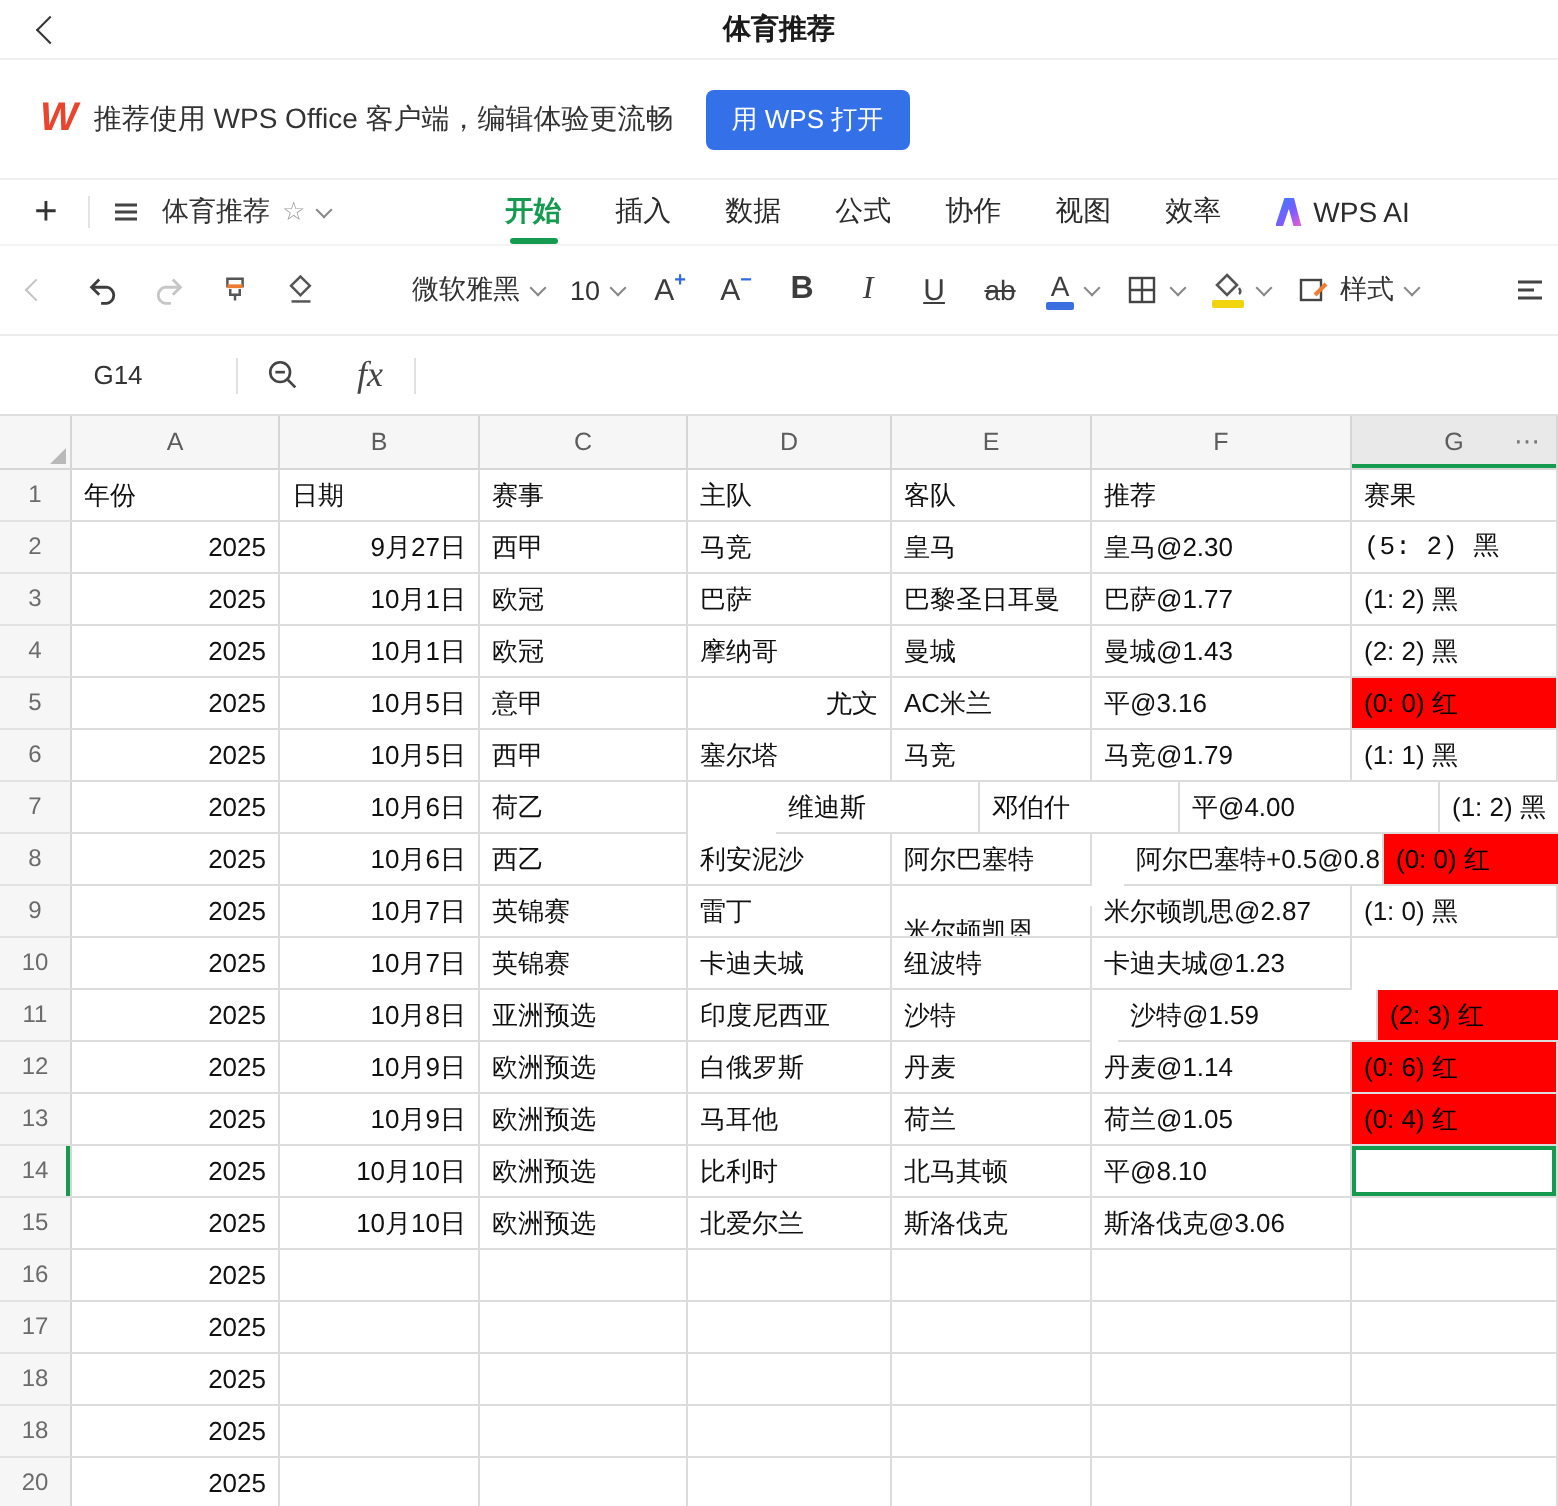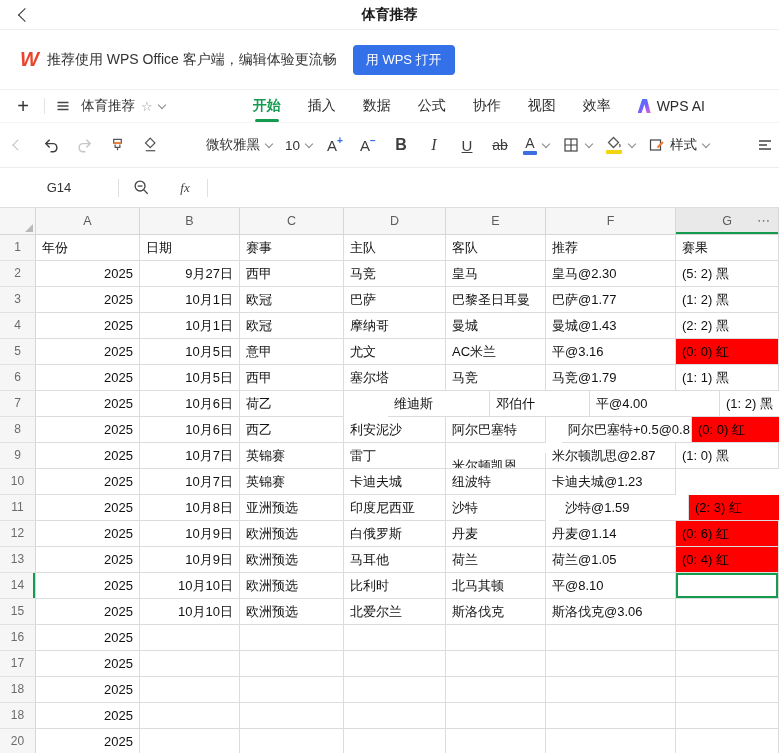--- a/index.html
+++ b/index.html
@@ -49,21 +49,21 @@
   .fcolor b { font-size:14px; font-weight:normal; }
   .fcolor .bar { width:14px; height:4px; background:#3b6fe0; border-radius:1px; margin-top:1px; }
   .fillic { display:flex; flex-direction:column; align-items:center; }
   .style-label { font-size:13.5px; color:#333; margin-left:4px; white-space:nowrap; }
 
   
   .fbar { height:40px; display:flex; align-items:center; border-bottom:1px solid #dedede; }
   .namebox { width:118px; text-align:center; font-size:13px; color:#333; }
   .fdiv { width:1px; height:18px; background:#e0e0e0; }
   .fbi { width:44px; display:flex; justify-content:center; align-items:center; cursor:pointer; }
-  .fx { font-style:italic; font-family:"Liberation Serif","DejaVu Serif",serif; font-size:13px; color:#444; }
+  .fx { font-style:italic; font-family:"Liberation Serif","DejaVu Serif",serif; font-size:18px; color:#444; }
   .fcontent { flex:1; height:100%; }
 
   
   .grid { position:relative; width:779px; }
   .g-row { display:flex; height:26px; }
   .g-chrow { height:27px; }
   .cell { flex:none; border-right:1px solid #dcdcdc; border-bottom:1px solid #dcdcdc; font-size:13px; line-height:25px; padding:0 6px; white-space:nowrap; overflow:hidden; background:#fff; color:#111; }
   .rowhdr { width:36px; background:#f6f6f7; color:#6b6b6b; text-align:center; font-size:12px; padding:0; border-right:1px solid #d6d6d6; border-bottom:1px solid #e2e2e2; position:relative; }
   .colhdr { background:#f6f6f7; color:#5d5d5d; text-align:center; font-size:12.5px; line-height:26px; border-right:1px solid #d6d6d6; border-bottom:1px solid #d6d6d6; position:relative; }
   .corner { background:#f6f6f7; position:relative; border-right:1px solid #d6d6d6; border-bottom:1px solid #d6d6d6; }
@@ -249,21 +249,21 @@
         <div class="cell" style="width: 103px;">赛果</div>
       </div>
       <div class="g-row">
         <div class="cell rowhdr" style="width: 36px;">2</div>
         <div class="cell ar" style="width: 104px;">2025</div>
         <div class="cell ar" style="width: 100px;">9月27日</div>
         <div class="cell" style="width: 104px;">西甲</div>
         <div class="cell" style="width: 102px;">马竞</div>
         <div class="cell" style="width: 100px;">皇马</div>
         <div class="cell" style="width: 130px;">皇马@2.30</div>
-        <div class="cell" style="width: 103px;">(5: 2) 黑</div>
+        <div class="cell" style="width: 103px; font-family: Liberation Mono, monospace;">(5: 2) 黑</div>
       </div>
       <div class="g-row">
         <div class="cell rowhdr" style="width: 36px;">3</div>
         <div class="cell ar" style="width: 104px;">2025</div>
         <div class="cell ar" style="width: 100px;">10月1日</div>
         <div class="cell" style="width: 104px;">欧冠</div>
         <div class="cell" style="width: 102px;">巴萨</div>
         <div class="cell" style="width: 100px;">巴黎圣日耳曼</div>
         <div class="cell" style="width: 130px;">巴萨@1.77</div>
         <div class="cell" style="width: 103px;">(1: 2) 黑</div>
@@ -276,21 +276,21 @@
         <div class="cell" style="width: 102px;">摩纳哥</div>
         <div class="cell" style="width: 100px;">曼城</div>
         <div class="cell" style="width: 130px;">曼城@1.43</div>
         <div class="cell" style="width: 103px;">(2: 2) 黑</div>
       </div>
       <div class="g-row">
         <div class="cell rowhdr" style="width: 36px;">5</div>
         <div class="cell ar" style="width: 104px;">2025</div>
         <div class="cell ar" style="width: 100px;">10月5日</div>
         <div class="cell" style="width: 104px;">意甲</div>
-        <div class="cell" style="width: 102px;">尤文</div>
+        <div class="cell" style="width: 102px; text-align: right;">尤文</div>
         <div class="cell" style="width: 100px;">AC米兰</div>
         <div class="cell" style="width: 130px;">平@3.16</div>
         <div class="cell red" style="width: 103px;">(0: 0) 红</div>
       </div>
       <div class="g-row">
         <div class="cell rowhdr" style="width: 36px;">6</div>
         <div class="cell ar" style="width: 104px;">2025</div>
         <div class="cell ar" style="width: 100px;">10月5日</div>
         <div class="cell" style="width: 104px;">西甲</div>
         <div class="cell" style="width: 102px;">塞尔塔</div>

